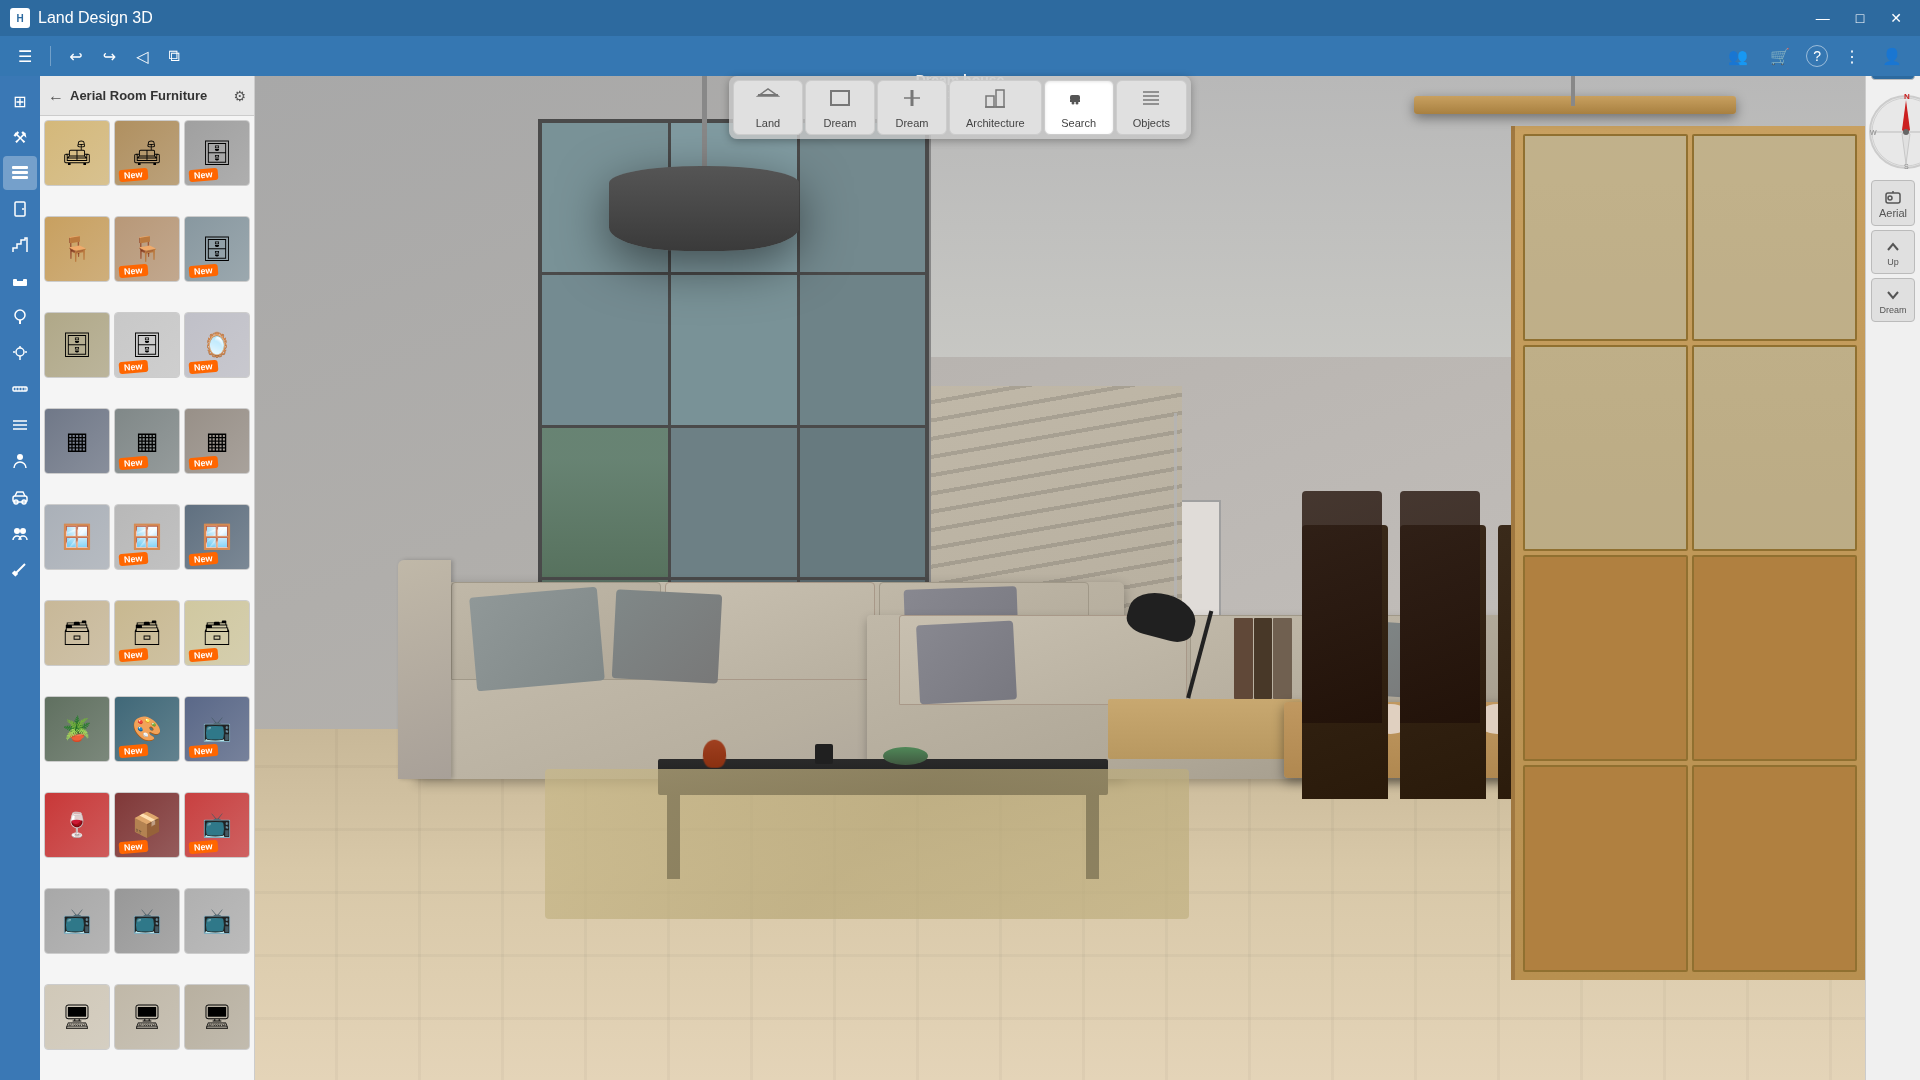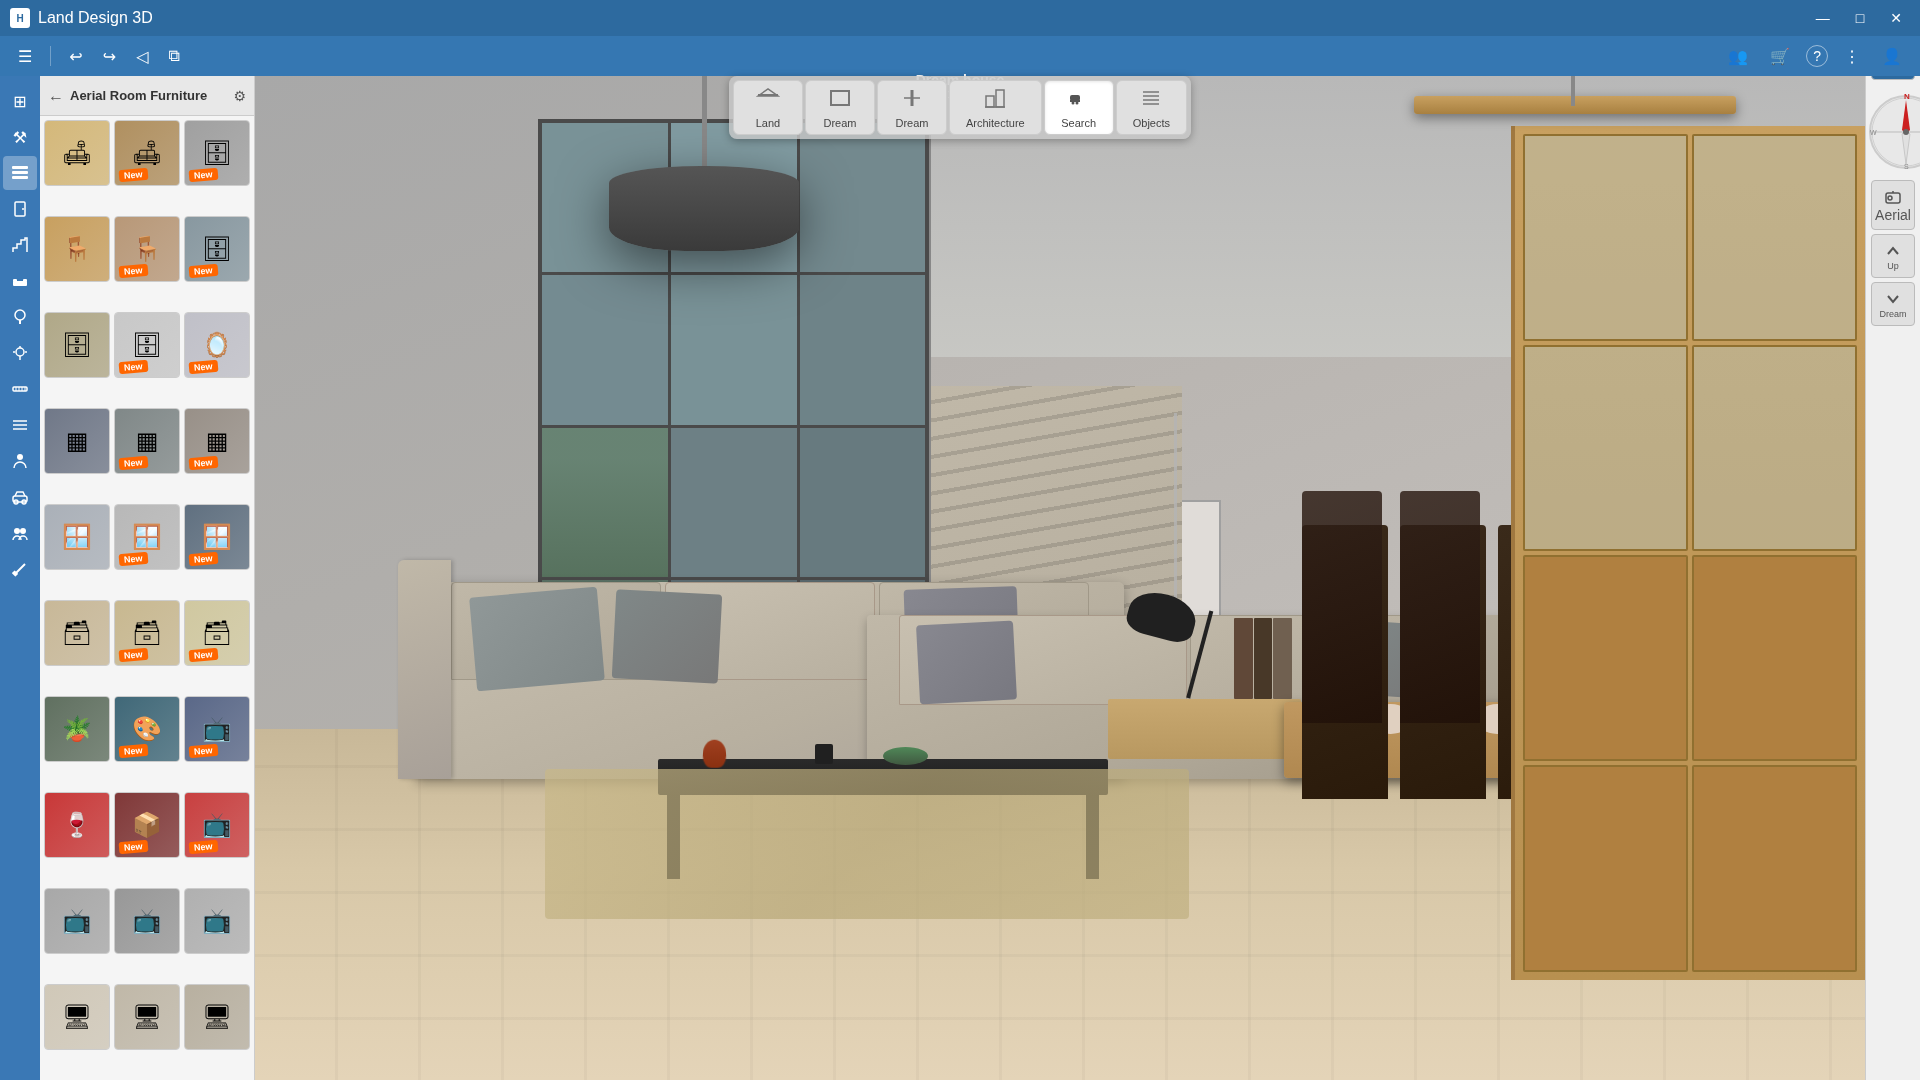--- a/index.html
+++ b/index.html
@@ -694,21 +694,21 @@
       <circle cx="40" cy="40" r="3" fill="#666"></circle>
     </svg>
   </div>
 
   <button class="right-btn">
     <svg width="20" height="20" viewBox="0 0 20 20">
         <rect x="3" y="6" width="14" height="10" rx="2" fill="none" stroke="#555" stroke-width="1.5"></rect>
         <circle cx="7" cy="11" r="2" fill="none" stroke="#555" stroke-width="1.5"></circle>
         <line x1="10" y1="4" x2="10" y2="6" stroke="#555" stroke-width="1.5"></line>
       </svg>
-    <span style="font-size:14px;color:#555;">Aerial</span>
+    <span style="font-size:11px;color:#555;">Aerial</span>
   </button>
 
   <button class="right-btn">
     <svg width="20" height="20" viewBox="0 0 20 20">
         <polyline points="5,13 10,7 15,13" fill="none" stroke="#555" stroke-width="2"></polyline>
       </svg>
     <span style="font-size:9px;color:#555;">Up</span>
   </button>
 
   <button class="right-btn">

